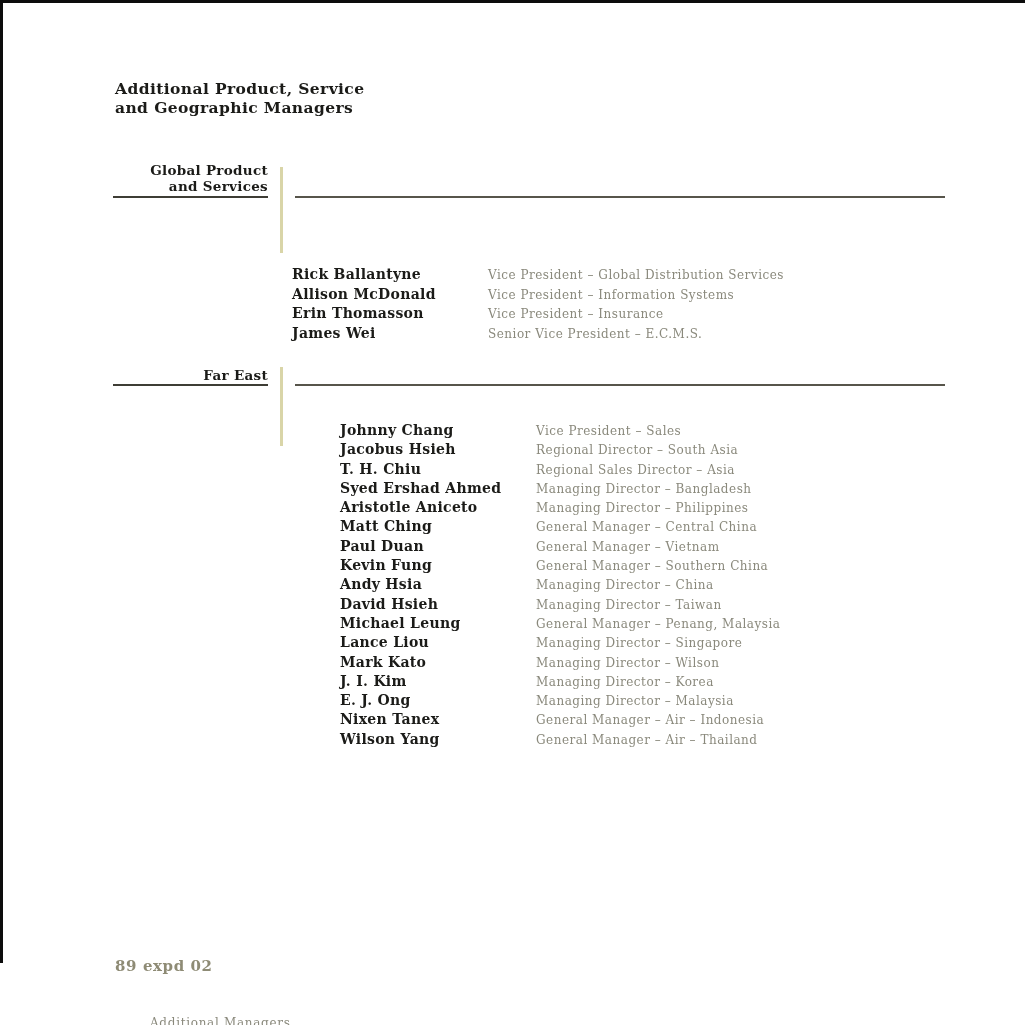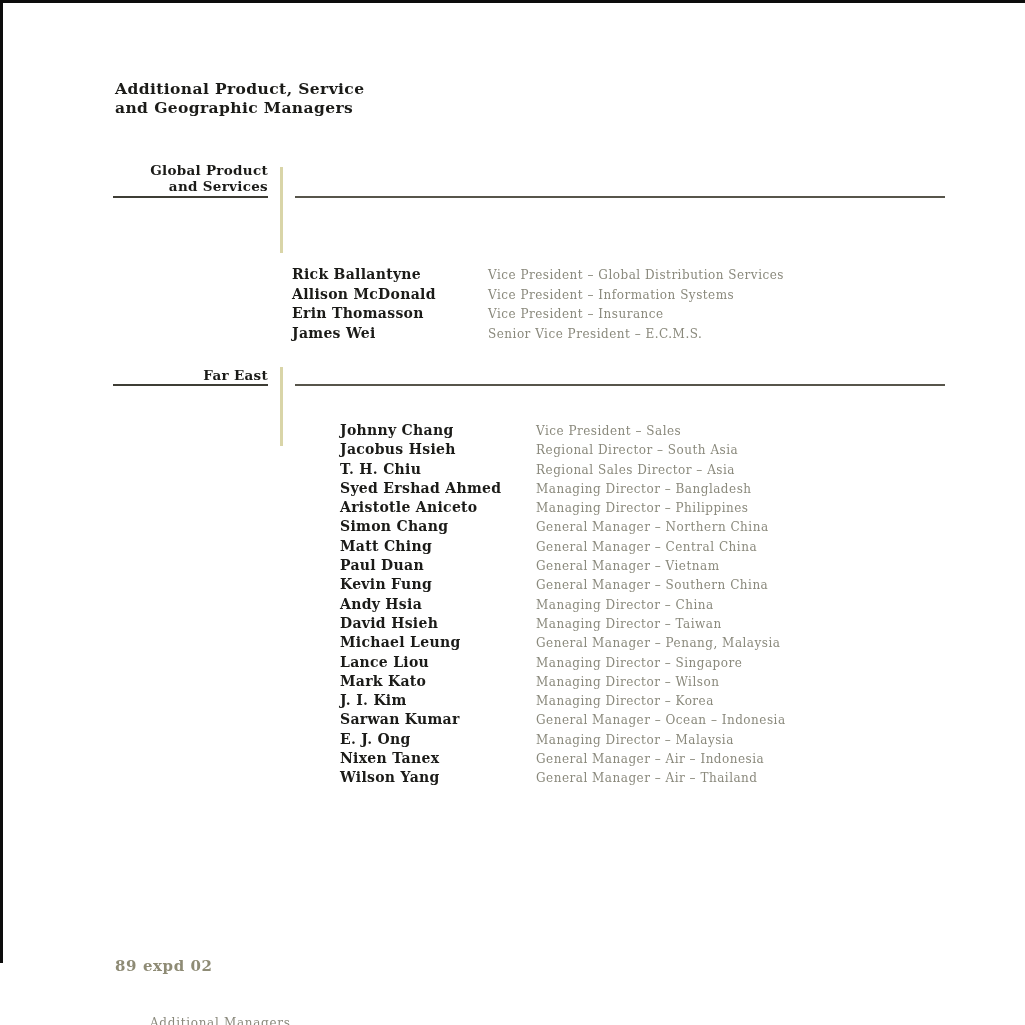--- a/index.html
+++ b/index.html
@@ -133,23 +133,20 @@
   </li>
 
   <li class="person-row">
     <span class="p-name">Syed Ershad Ahmed</span><span class="p-title">Managing Director – Bangladesh</span>
   </li>
 
   <li class="person-row">
     <span class="p-name">Aristotle Aniceto</span><span class="p-title">Managing Director – Philippines</span>
   </li>
 
-  <li class="person-row">
-    <span class="p-name">Simon Chang</span><span class="p-title">General Manager – Northern China</span>
-  </li>
 
   <li class="person-row">
     <span class="p-name">Matt Ching</span><span class="p-title">General Manager – Central China</span>
   </li>
 
   <li class="person-row">
     <span class="p-name">Paul Duan</span><span class="p-title">General Manager – Vietnam</span>
   </li>
 
   <li class="person-row">
@@ -173,23 +170,20 @@
   </li>
 
   <li class="person-row">
     <span class="p-name">Mark Kato</span><span class="p-title">Managing Director – Wilson</span>
   </li>
 
   <li class="person-row">
     <span class="p-name">J. I. Kim</span><span class="p-title">Managing Director – Korea</span>
   </li>
 
-  <li class="person-row">
-    <span class="p-name">Sarwan Kumar</span><span class="p-title">General Manager – Ocean – Indonesia</span>
-  </li>
 
   <li class="person-row">
     <span class="p-name">E. J. Ong</span><span class="p-title">Managing Director – Malaysia</span>
   </li>
 
   <li class="person-row">
     <span class="p-name">Nixen Tanex</span><span class="p-title">General Manager – Air – Indonesia</span>
   </li>
 
   <li class="person-row">

